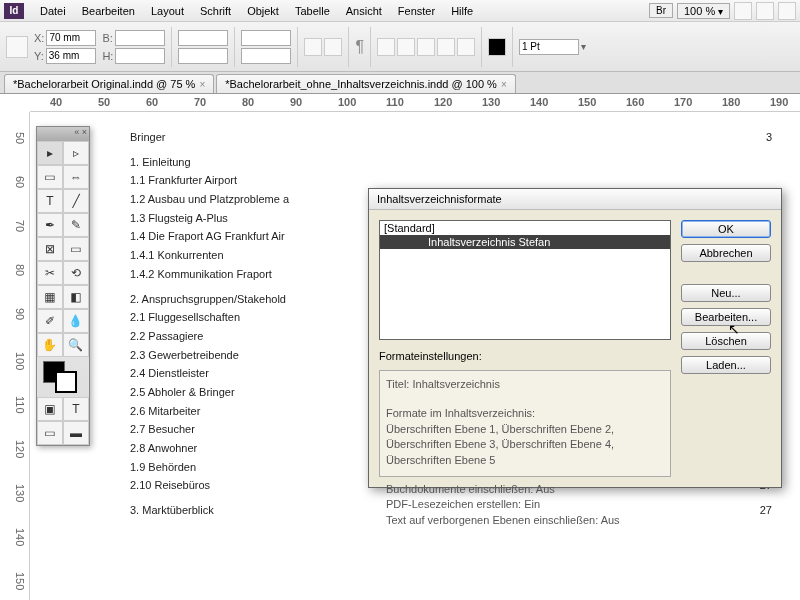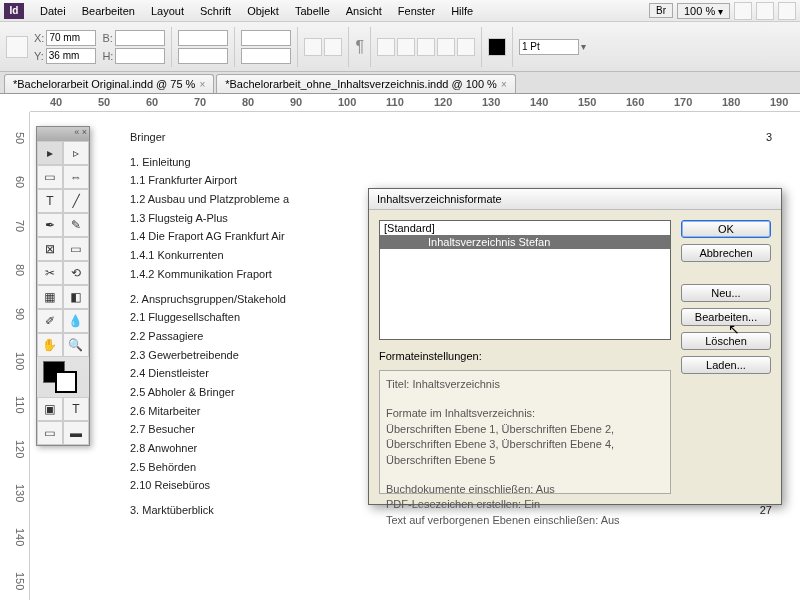--- a/index.html
+++ b/index.html
@@ -36,22 +36,22 @@
 .doc .row{display:flex;justify-content:space-between;padding-right:8px;}
 .dialog{position:absolute;left:368px;top:188px;width:414px;background:#ece9d8;border:1px solid #666;box-shadow:3px 3px 10px rgba(0,0,0,0.4);z-index:10;}
 .dialog-title{background:linear-gradient(#fdfdfd,#e4e4e4);padding:4px 8px;font-size:11px;border-bottom:1px solid #bbb;}
 .dialog-body{padding:10px;display:flex;gap:10px;}
 .dialog-left{flex:1;}
 .dialog-right{width:90px;display:flex;flex-direction:column;gap:6px;}
 .dlg-btn{background:linear-gradient(#fefefe,#e0e0e0);border:1px solid #888;border-radius:3px;padding:2px 4px;text-align:center;cursor:pointer;font-size:11px;}
 .dlg-btn.ok{border:1px solid #2e6bd0;box-shadow:0 0 0 1px #8cb4f0 inset;}
 .listbox{border:1px solid #666;background:#fff;height:120px;overflow:hidden;}
 .listbox .item{padding:1px 4px;font-size:11px;}
-.listbox .item.sel{background:#737373;color:#fff;padding-left:48px;}
-.settings-box{border:1px solid #aaa;background:#f4f1e6;margin-top:8px;padding:6px;font-size:10px;color:#555;line-height:1.4;height:124px;}
+.listbox .item.sel{background:#404040;color:#fff;padding-left:48px;}
+.settings-box{border:1px solid #aaa;background:#f4f1e6;margin-top:8px;padding:6px;font-size:10px;color:#555;line-height:1.4;height:107px;}
 .label{font-size:11px;margin-bottom:2px;}
 .cursor{position:absolute;left:728px;top:321px;font-size:14px;z-index:20;}
 </style>
 </head>
 <body>
 
 <div class="menubar">
   <div class="logo">Id</div>
   <div class="menu-item">Datei</div>
   <div class="menu-item">Bearbeiten</div>
@@ -273,21 +273,21 @@
       </div>
       <div class="row">
         <span>2.7 Besucher</span>
         <span></span>
       </div>
       <div class="row">
         <span>2.8 Anwohner</span>
         <span></span>
       </div>
       <div class="row">
-        <span>2.5 Behörden</span>
+        <span>1.9 Behörden</span>
         <span></span>
       </div>
       <div class="row">
         <span>2.10 Reisebüros</span>
         <span>27</span>
       </div>
       <div class="row h1">
         <span>3. Marktüberblick</span>
         <span>27</span>
       </div>

